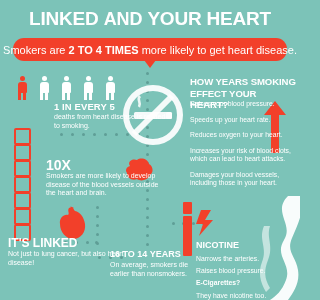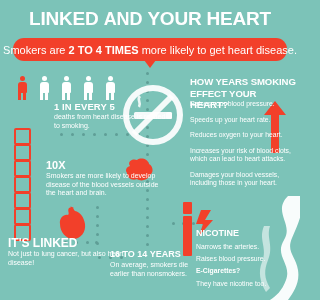--- a/index.html
+++ b/index.html
@@ -42,40 +42,40 @@
   .person .head{position:absolute;left:3.5px;top:0;width:5px;height:5px;border-radius:50%;}
   .person .body{position:absolute;left:1.5px;top:6px;width:9px;height:11px;border-radius:3px 3px 1px 1px;}
   .person .legL{position:absolute;left:2px;top:16px;width:3px;height:8px;}
   .person .legR{position:absolute;left:7px;top:16px;width:3px;height:8px;}
 
   .stat1{position:absolute;left:6px;top:101px;width:120px;margin-left:48px;}
   .stat1 .head{font-size:9.5px;line-height:11px;letter-spacing:0.1px;}
   .stat1 .desc{margin-top:1px;width:112px;}
 
   .stat2{position:absolute;left:46px;top:160px;width:118px;}
-  .stat2 .head{font-size:11px;line-height:11px;}
+  .stat2 .head{font-size:14px;line-height:11px;}
   .stat2 .desc{margin-top:1px;width:118px;}
 
   .stat3{position:absolute;left:8px;top:238px;width:120px;}
   .stat3 .head{font-size:12px;line-height:11px;}
   .stat3 .desc{margin-top:1px;width:118px;}
 
   .stat4{position:absolute;left:110px;top:249px;width:95px;}
   .stat4 .head{font-size:9px;line-height:11px;}
   .stat4 .desc{margin-top:1px;width:92px;}
 
   
   .rhead{
     position:absolute;left:190px;top:76px;width:106px;
     color:#ffffff;font-weight:bold;font-size:9.6px;line-height:11.5px;letter-spacing:-0.1px;
   }
   .effects{position:absolute;left:190px;top:100px;width:108px;}
   .effect{color:#ffffff;font-size:6.8px;line-height:8.2px;margin-bottom:7.5px;}
 
-  .nicotine{position:absolute;left:196px;top:228px;width:100px;}
+  .nicotine{position:absolute;left:196px;top:240px;width:100px;}
   .nicotine .head{color:#ffffff;font-weight:bold;font-size:9px;line-height:11px;}
   .nicotine .line{color:#ffffff;font-size:6.8px;line-height:8.2px;margin-top:4px;}
   .nicotine .line.bold{font-weight:bold;}
 
   
   .dots-v{position:absolute;width:3px;}
   .dot{position:absolute;width:3px;height:3px;border-radius:50%;background:#5f9e96;}
   .dots-h{position:absolute;height:3px;}
 
   

